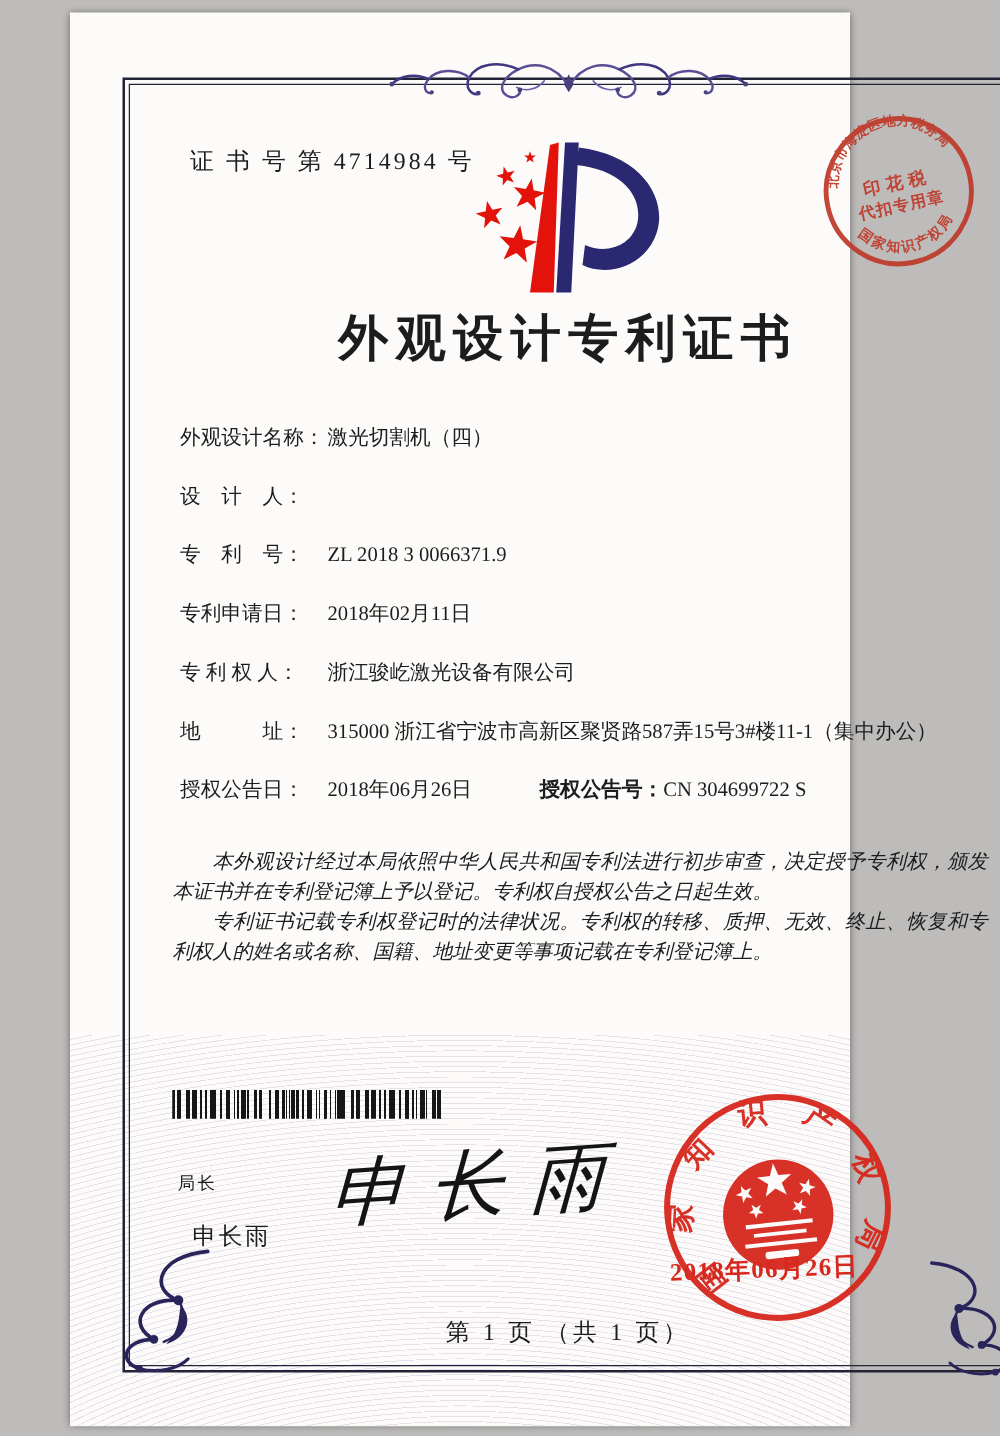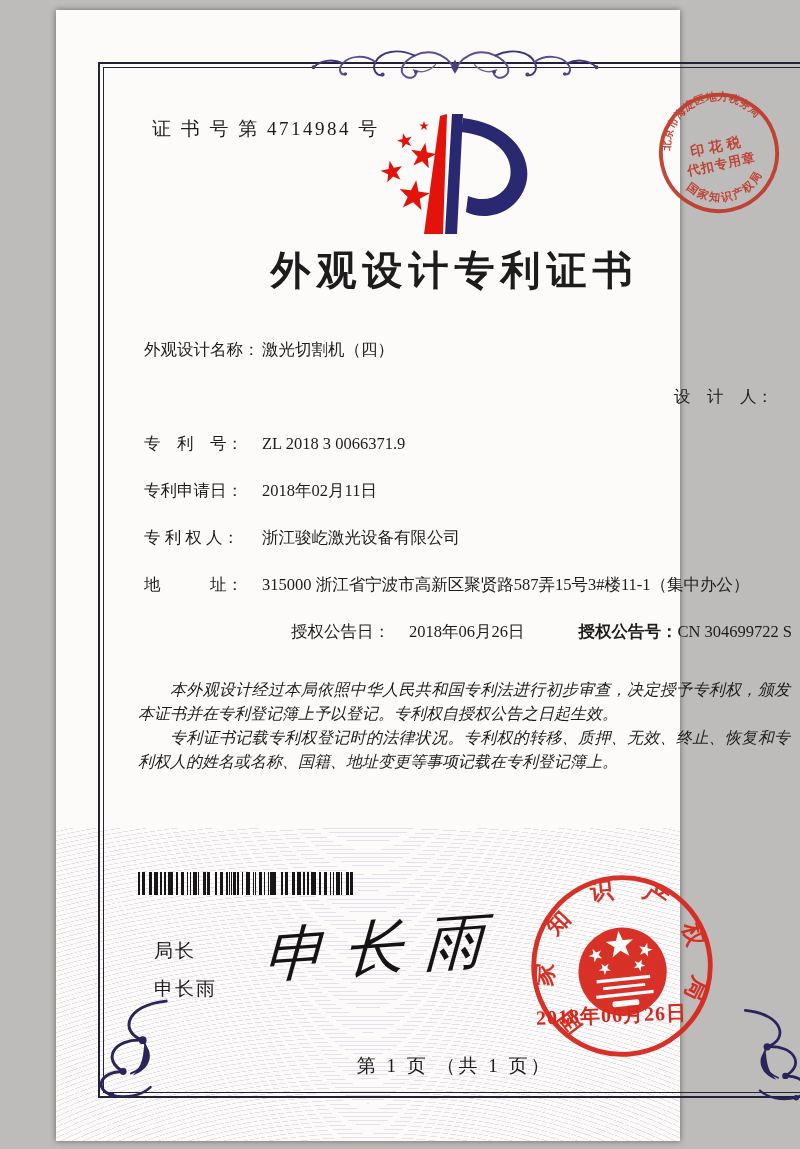--- a/index.html
+++ b/index.html
@@ -19,35 +19,35 @@
   .cert-no { left:96px; top:106px; font-size:19px; letter-spacing:2.5px; }
 
   .logo { left:292px; top:100px; width:220px; height:130px; }
 
   .tax-stamp { left:596px; top:76px; width:134px; height:134px; transform:rotate(-12deg); opacity:.93; }
   .tax-stamp text { font-weight:bold; font-family:"Liberation Serif","DejaVu Serif",serif; }
 
   .title { left:42px; top:233px; width:713px; text-align:center; font-size:40px; font-weight:bold; letter-spacing:6px; }
 
   .fields { left:88px; top:328px; width:648px; font-size:16.5px; }
-  .frow { display:flex; align-items:flex-start; line-height:24px; margin-bottom:23px;justify-content:flex-end; }
+  .frow { display:flex; align-items:flex-start; line-height:24px; margin-bottom:23px; }
   .frow .lab { flex:0 0 118px; white-space:pre; }
   .frow .val { flex:1; }
   .frow.grant .val { flex:0 0 auto; }
   .frow.grant .lab2 { margin-left:54px; white-space:pre;font-weight:bold; }
 
   .paras { left:82px; top:668px; width:652px; font-size:16px; line-height:24px; text-align:justify;font-style:italic; }
   .paras p { text-indent:2em; }
 
   .barcode { left:82px; top:862px; width:216px; height:23px;
     background-image:
       repeating-linear-gradient(90deg,#161616 0 2px,rgba(0,0,0,0) 2px 5px,#161616 5px 6px,rgba(0,0,0,0) 6px 11px),
       repeating-linear-gradient(90deg,#161616 0 1px,rgba(0,0,0,0) 1px 4px,#161616 4px 7px,rgba(0,0,0,0) 7px 13px); }
 
-  .sig-title { left:98px; top:928px; font-size:19px; letter-spacing:2px; }
+  .sig-title { left:86px; top:928px; font-size:14px; letter-spacing:2px; }
   .sig-name  { left:98px; top:966px; font-size:19px; letter-spacing:2px; }
   .sig-script { left:208px; top:898px; font-size:60px; letter-spacing:20px; color:#141414;
     transform:rotate(-4deg) skewX(-6deg); font-style:italic; white-space:nowrap; }
 
   .office-seal { left:470px; top:860px; width:192px; height:192px; transform:rotate(-6deg); opacity:.95; }
   .office-seal text { font-weight:bold; font-family:"Liberation Serif","DejaVu Serif",serif; }
   .seal-date { left:480px; top:992px; font-size:20px; font-weight:bold; color:#d7281d; letter-spacing:1px; transform:rotate(-2deg); white-space:nowrap; }
 
   .footer { left:42px; top:1043px; width:713px; text-align:center; font-size:19px; letter-spacing:3px; }
 

